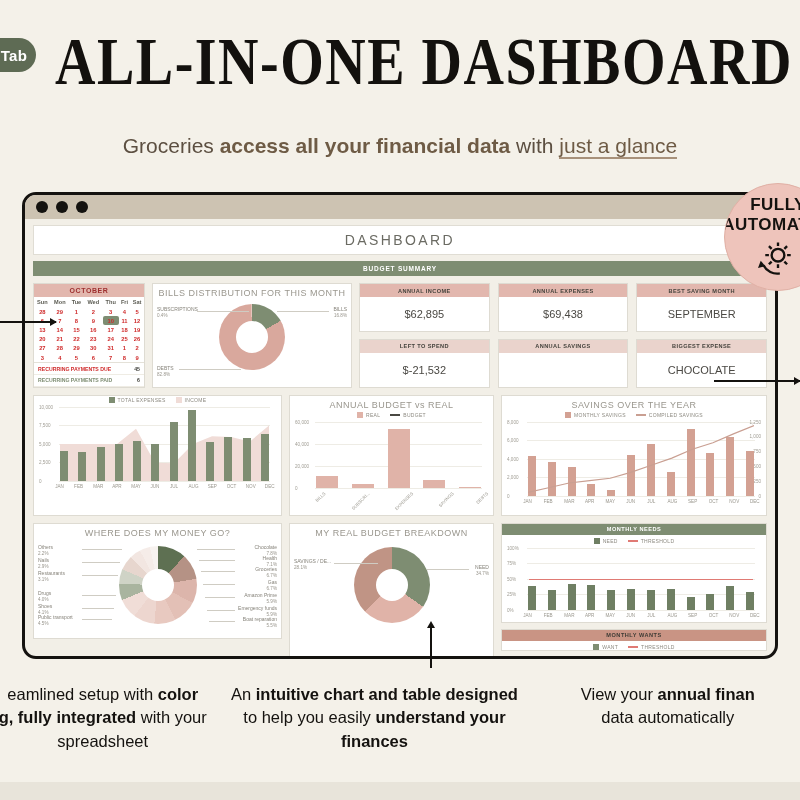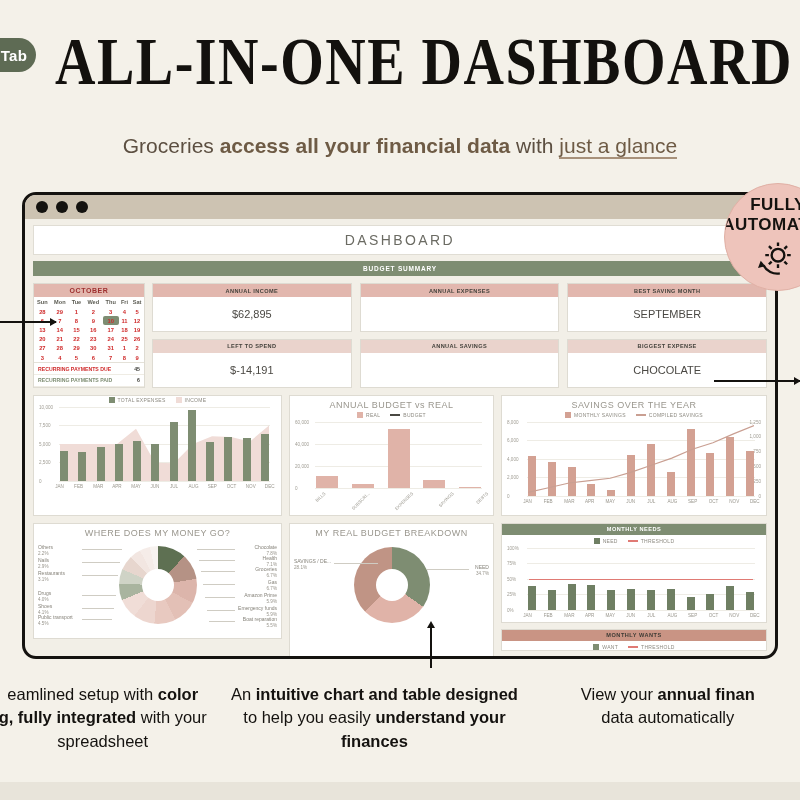--- a/index.html
+++ b/index.html
@@ -293,36 +293,55 @@
               <span class="cf-red">RECURRING PAYMENTS DUE</span>
               <span class="cf-val">45</span>
             </div>
             <div>
               <span class="cf-green">RECURRING PAYMENTS PAID</span>
               <span class="cf-val">6</span>
             </div>
           </div>
       </div>
 
+      <div class="panel bills">
+        <div class="chart-title">BILLS DISTRIBUTION FOR THIS MONTH</div>
+        <div class="donut-wrap">
+          <div class="donut" id="bills-donut" style="background: conic-gradient(rgb(126, 141, 114) 0deg, rgb(126, 141, 114) 60.48deg, rgb(217, 168, 157) 60.48deg, rgb(217, 168, 157) 358.56deg, rgb(231, 197, 189) 358.56deg, rgb(231, 197, 189) 360deg);"></div>
+        </div>
+        <div class="lbl" style="left:4px; top:22px;">
+          <b>SUBSCRIPTIONS</b><span>0.4%</span>
+        </div>
+        <div class="lead" style="left:44px; top:27px; width:52px;"></div>
+        <div class="lbl" style="right:4px; top:22px; text-align:right;">
+          <b>BILLS</b><span>16.8%</span>
+        </div>
+        <div class="lead" style="right:22px; top:27px; width:52px;"></div>
+        <div class="lbl" style="left:4px; bottom:8px;">
+          <b>DEBTS</b><span>82.8%</span>
+        </div>
+        <div class="lead" style="left:26px; bottom:17px; width:62px;"></div>
+      </div>
 
       <div class="kpis" id="kpi-grid">
           <div class="kpi">
             <div class="kpi-h">ANNUAL INCOME</div>
             <div class="kpi-v">$62,895</div>
           </div>
           <div class="kpi">
             <div class="kpi-h">ANNUAL EXPENSES</div>
+            <div class="kpi-v">$69,438</div>
           </div>
           <div class="kpi">
             <div class="kpi-h">BEST SAVING MONTH</div>
             <div class="kpi-v">SEPTEMBER</div>
           </div>
           <div class="kpi">
             <div class="kpi-h soft">LEFT TO SPEND</div>
-            <div class="kpi-v">$-14,191</div>
+            <div class="kpi-v">$-21,532</div>
           </div>
           <div class="kpi">
             <div class="kpi-h soft">ANNUAL SAVINGS</div>
           </div>
           <div class="kpi">
             <div class="kpi-h soft">BIGGEST EXPENSE</div>
             <div class="kpi-v">CHOCOLATE</div>
           </div>
         </div>
     </div>

